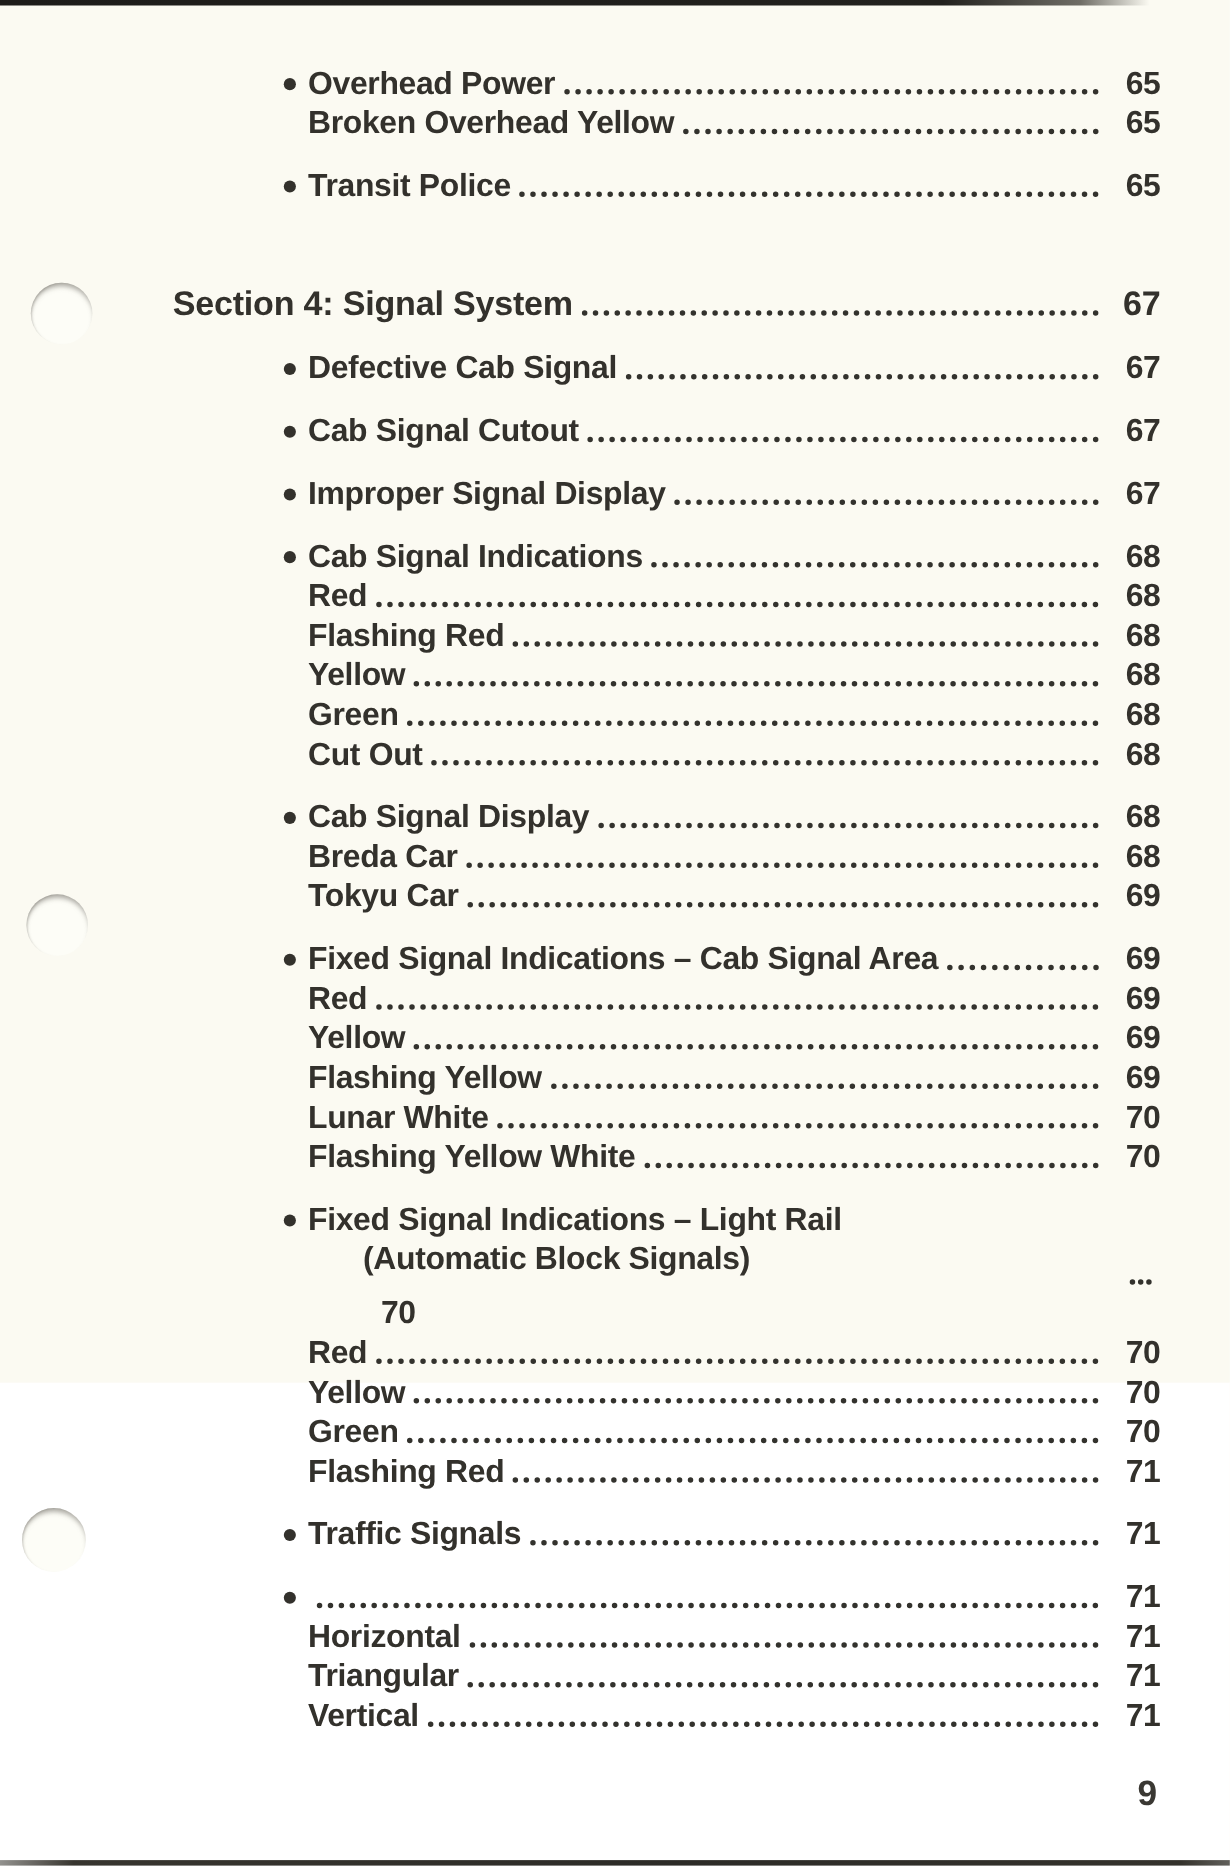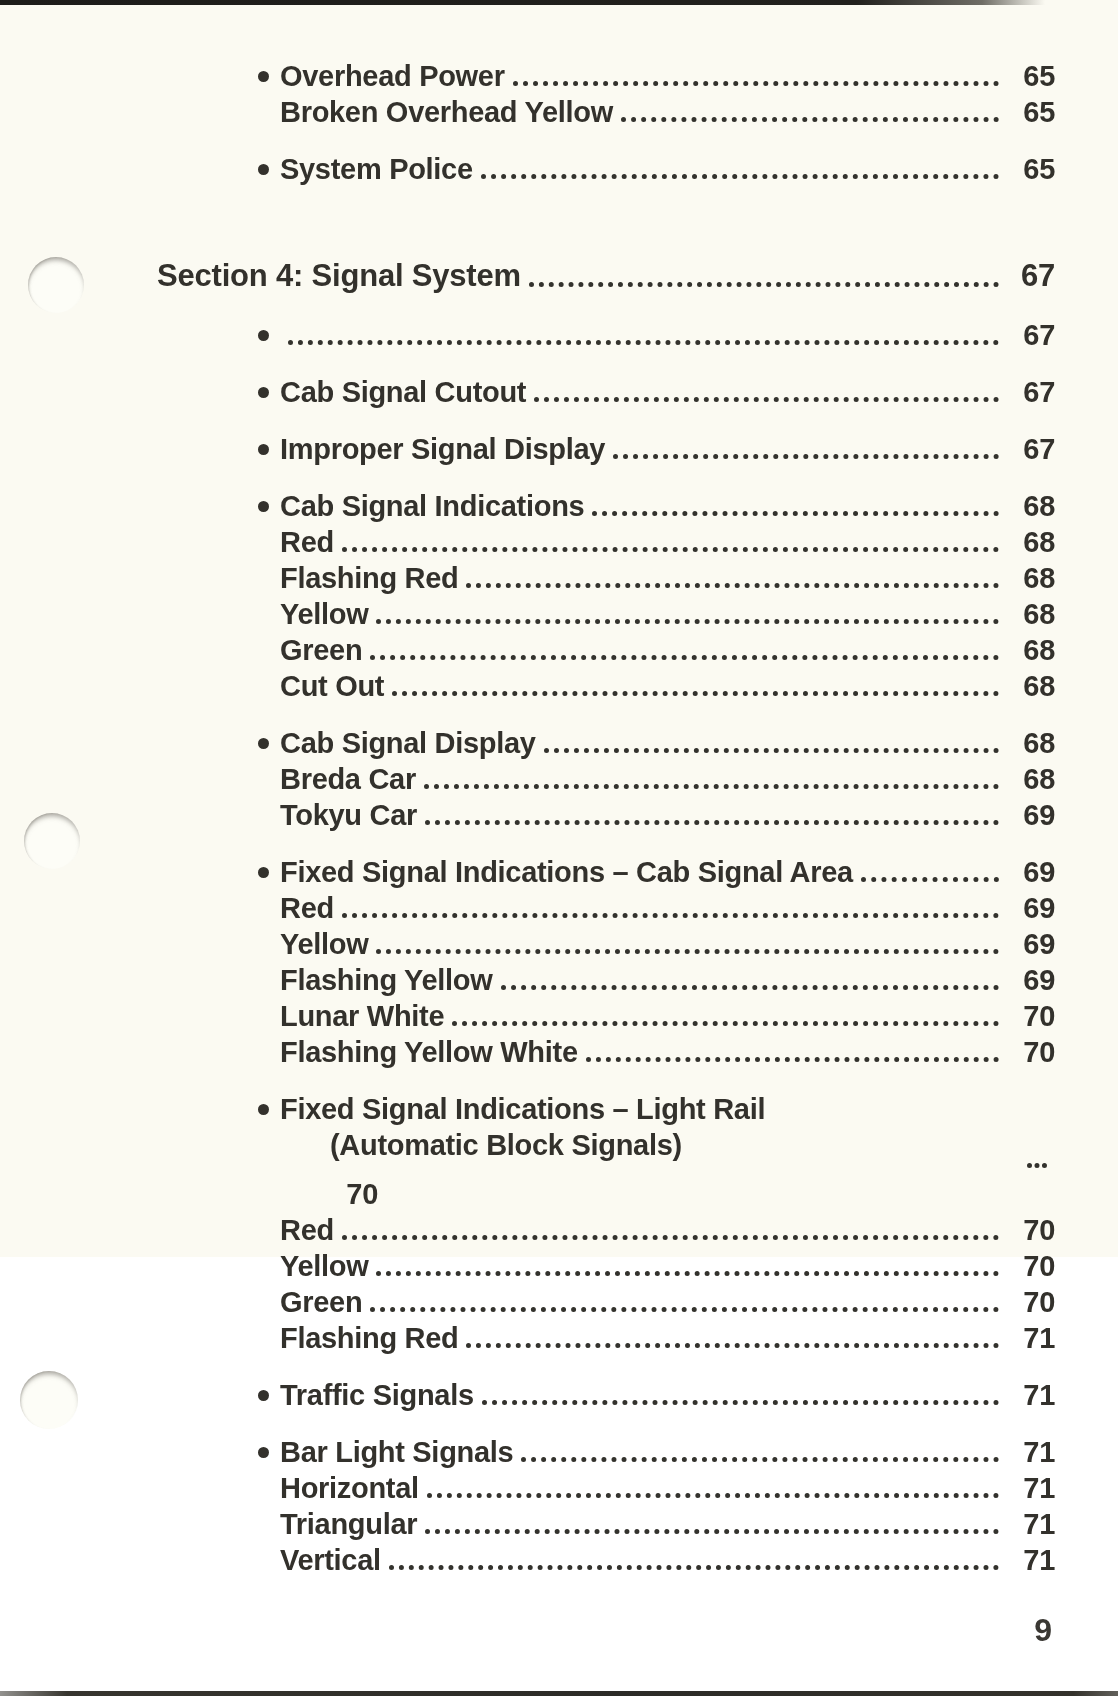--- a/index.html
+++ b/index.html
@@ -98,37 +98,38 @@
           <span class="label">Broken Overhead Yellow</span>
           <span class="dots"></span>
           <span class="pagenum">65</span>
         </div>
       </div>
       <div class="toc-group">
         <div class="row indent-1">
           <span class="bullet">
             <i></i>
           </span>
-          <span class="label">System Police</span>
+          <span class="label">Transit Police</span>
           <span class="dots"></span>
           <span class="pagenum">65</span>
         </div>
       </div>
       <div class="toc-group heading-group">
         <div class="row indent-0 heading">
           <span class="label">Section 4: Signal System</span>
           <span class="dots"></span>
           <span class="pagenum">67</span>
         </div>
       </div>
       <div class="toc-group">
         <div class="row indent-1">
           <span class="bullet">
             <i></i>
           </span>
+          <span class="label">Defective Cab Signal</span>
           <span class="dots"></span>
           <span class="pagenum">67</span>
         </div>
       </div>
       <div class="toc-group">
         <div class="row indent-1">
           <span class="bullet">
             <i></i>
           </span>
           <span class="label">Cab Signal Cutout</span>
@@ -277,21 +278,20 @@
           <span class="label">Traffic Signals</span>
           <span class="dots"></span>
           <span class="pagenum">71</span>
         </div>
       </div>
       <div class="toc-group">
         <div class="row indent-1">
           <span class="bullet">
             <i></i>
           </span>
-          <span class="label">Bar Light Signals</span>
           <span class="dots"></span>
           <span class="pagenum">71</span>
         </div>
         <div class="row indent-1 no-bullet">
           <span class="label">Horizontal</span>
           <span class="dots"></span>
           <span class="pagenum">71</span>
         </div>
         <div class="row indent-1 no-bullet">
           <span class="label">Triangular</span>

